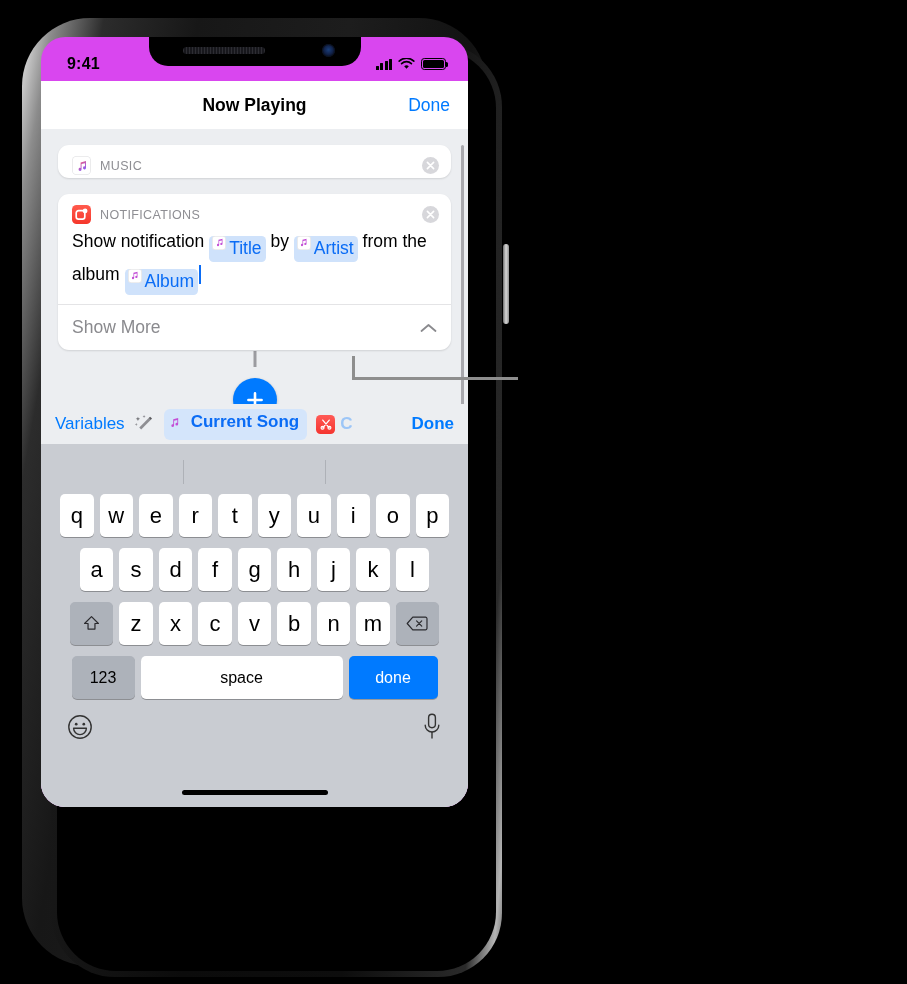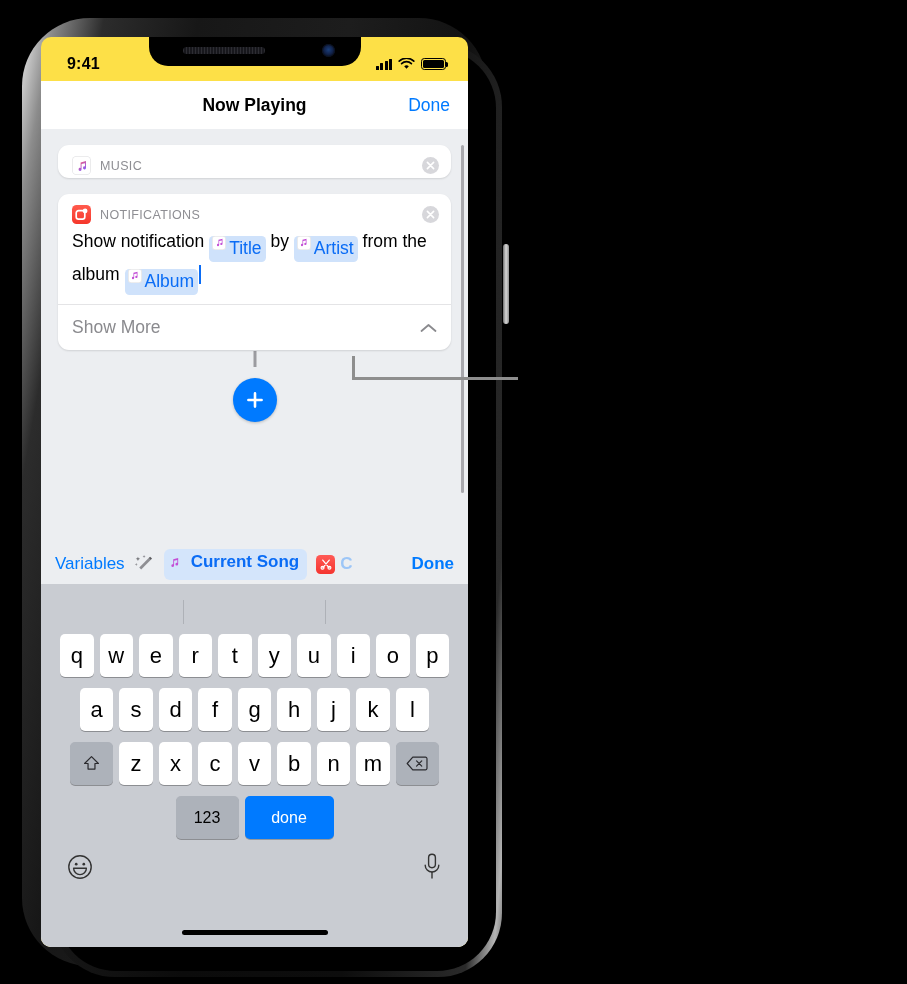--- a/index.html
+++ b/index.html
@@ -37,23 +37,23 @@
   .btn-volup  { position:absolute; left:19px; top:345px; width:6px; height:52px;
       border-radius:3px; background:linear-gradient(90deg,#9a9a9a,#d8d8d8,#6e6e6e); }
   .btn-voldn  { position:absolute; left:19px; top:412px; width:6px; height:52px;
       border-radius:3px; background:linear-gradient(90deg,#9a9a9a,#d8d8d8,#6e6e6e); }
   .btn-power  { position:absolute; left:481px; top:226px; width:6px; height:80px;
       border-radius:3px; background:linear-gradient(90deg,#6e6e6e,#d8d8d8,#8f8f8f); }
 
   
   .screen {
     position: absolute; left: 41px; top: 37px;
-    width: 427px; height: 910px;
-    border-radius: 10px;
-    background: #fde047;
+    width: 427px; height: 770px;
+    border-radius: 24px;
+    background: #d946ef;
     overflow: hidden;
   }
   .notch {
     position: absolute; left: 50%; transform: translateX(-50%);
     top: 0; width: 212px; height: 29px;
     background: #000; border-radius: 0 0 19px 19px; z-index: 30;
   }
   .notch .speaker {
     position:absolute; left:34px; top:10px; width:82px; height:7px;
     border-radius:4px;
@@ -437,20 +437,21 @@
           <div class="key wide">
             <svg width="22" height="17" viewBox="0 0 26 19">
               <path d="M8 2 H23 a1.8 1.8 0 0 1 1.8 1.8 v11.4 A1.8 1.8 0 0 1 23 17 H8 L1.4 9.5 Z" fill="none" stroke="#2a2a2e" stroke-width="1.4" stroke-linejoin="round"></path>
               <path d="M12.5 6.4 L18.6 12.6 M18.6 6.4 L12.5 12.6" stroke="#2a2a2e" stroke-width="1.4" stroke-linecap="round"></path>
             </svg>
           </div>
         </div>
 
         <div class="krow r4">
           <div class="key num">123</div>
+          <div class="key space">space</div>
           <div class="key done">done</div>
         </div>
 
         <div class="kb-bottom">
           <svg width="26" height="26" viewBox="0 0 26 26">
             <circle cx="13" cy="13" r="11.2" fill="none" stroke="#333" stroke-width="1.4"></circle>
             <circle cx="9.2" cy="10.2" r="1.35" fill="#333"></circle>
             <circle cx="16.8" cy="10.2" r="1.35" fill="#333"></circle>
             <path d="M6.6 14.2 h12.8 a6.4 6.4 0 0 1 -12.8 0 Z" fill="none" stroke="#333" stroke-width="1.4" stroke-linejoin="round"></path>
           </svg>

